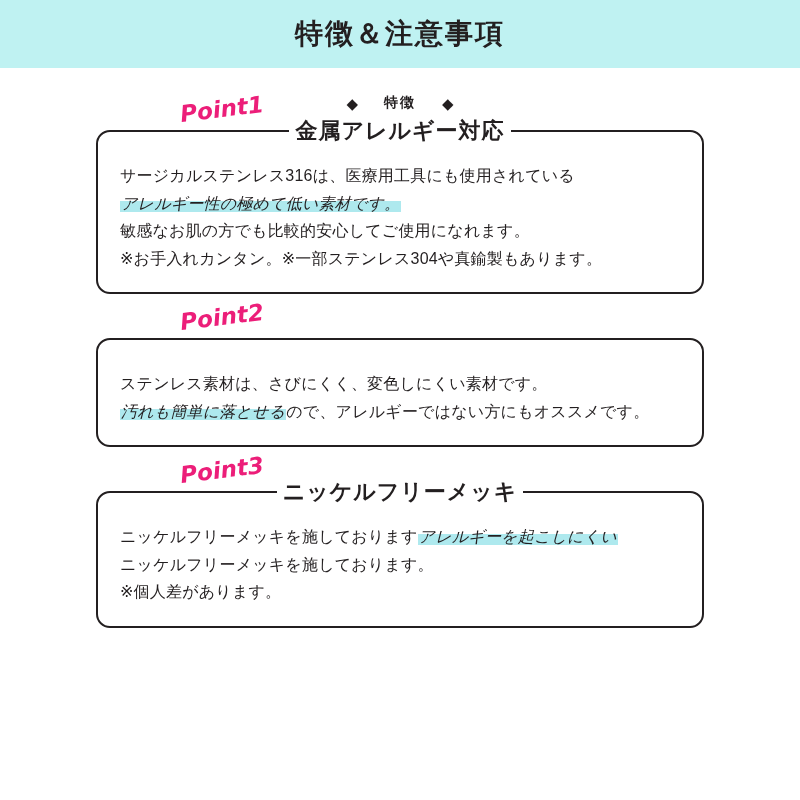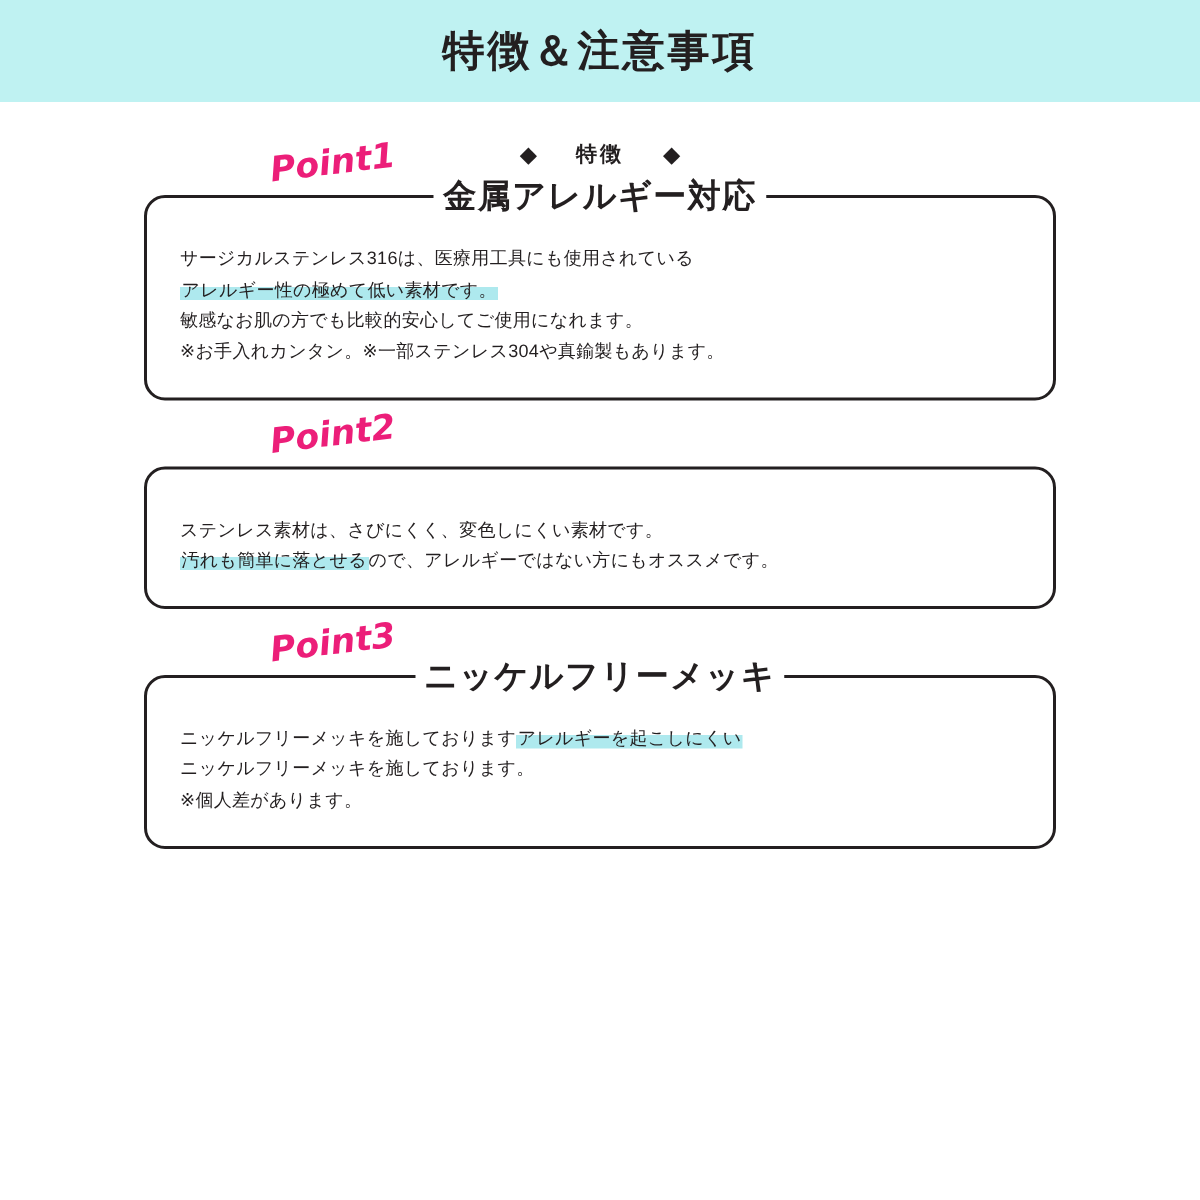--- a/index.html
+++ b/index.html
@@ -105,28 +105,29 @@
   }
   .point-heading .title {
     background: #ffffff;
     padding: 0 6px;
     font-size: 22px;
     font-weight: bold;
     letter-spacing: 1px;
     white-space: nowrap;
   }
   .body-line {
-    font-size: 12px;
+    font-size: 16px;
     line-height: 1.72;
     letter-spacing: 0.2px;
     white-space: nowrap;
   }
   .hl {
     background: linear-gradient(to top, #aee9ee 0%, #aee9ee 62%, transparent 62%);
     padding: 0 1px;
+    font-style: italic;
   }
 </style>
 </head>
 <body>
 
 <div class="page">
 
   <div class="header">
     <div class="header-title">特徴＆注意事項</div>
   </div>

